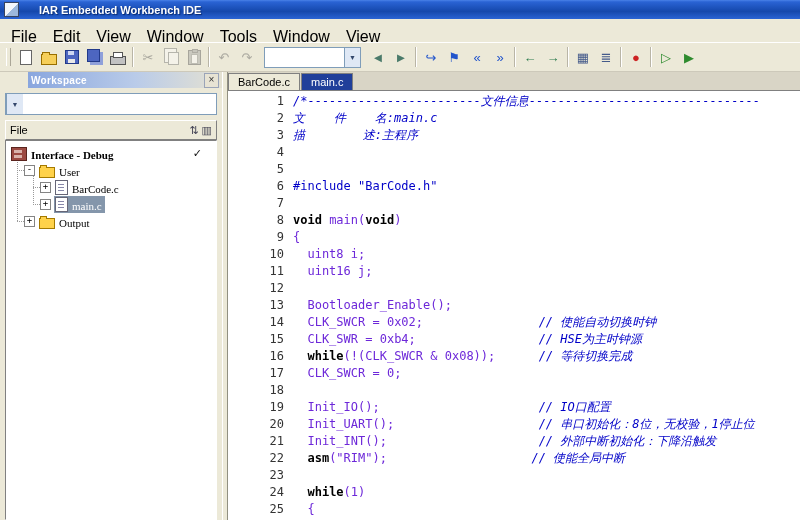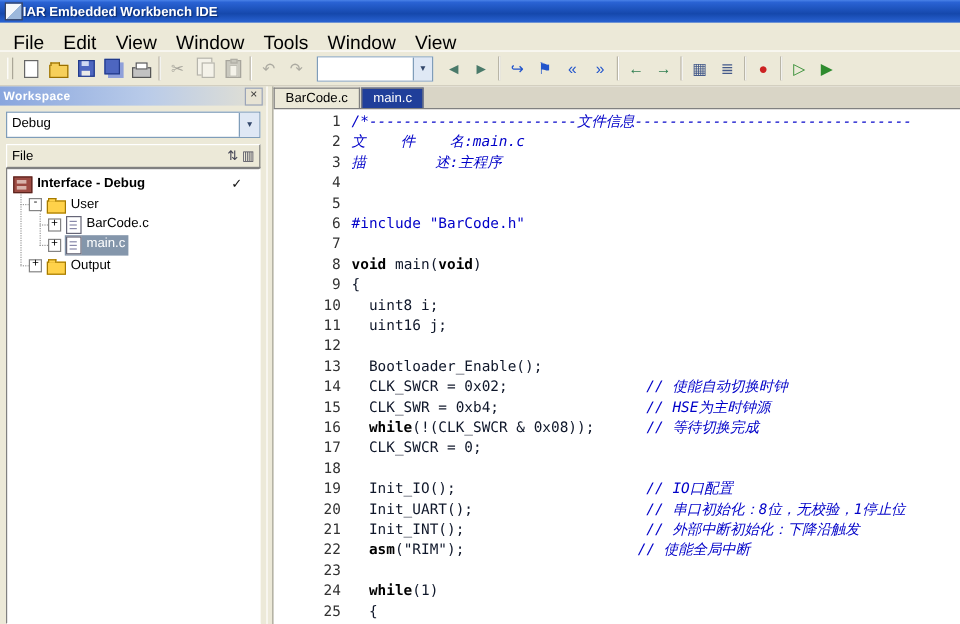--- a/index.html
+++ b/index.html
@@ -1,20 +1,20 @@
 <!DOCTYPE html>
 <html style="--comment: #0000c8; --preprocessor: #0000c8; --selection: #8496ab; --active_tab_bg: #203f9a; --active_tab_fg: #ffffff;"><head>
 <meta charset="utf-8">
 <style>
   html,body{margin:0;padding:0;width:800px;height:520px;overflow:hidden;
     font-family:"Liberation Sans",sans-serif;background:#ece9d8;}
   .window{width:800px;height:520px;display:flex;flex-direction:column;}
 
   
-  .titlebar{height:19px;flex:0 0 19px;display:flex;align-items:center;gap:0;padding:0 4px;
+  .titlebar{height:19px;flex:0 0 19px;display:flex;align-items:center;gap:20px;padding:0 4px;
     background:linear-gradient(180deg,#4a82e8 0%,#2a63d4 10%,#1548ac 60%,#2a64d4 100%);text-align:center;}
   .app-icon{width:13px;height:13px;background:linear-gradient(135deg,#f4f7fb 50%,#9cb8dc 50%);
     border:1px solid #37435f;}
   .title-text{color:#fff;font-size:11px;font-weight:bold;text-shadow:1px 1px 1px #092a6e;}
 
   
   .menubar{height:23px;flex:0 0 23px;display:flex;align-items:center;padding:0 3px;background:#ece9d8;}
   .menu-item{font-size:16px;padding:3px 8px;color:#000;margin-top:12px;}
 
   
@@ -53,21 +53,21 @@
     background:#fff;border:1px solid #888;}
   .shp-paste::after{content:"";position:absolute;left:3px;top:-2px;width:4px;height:2px;
     background:#9a9a9a;border:1px solid #666;}
 
   
   .main{flex:1;display:flex;min-height:0;}
 
   
   .workspace{width:222px;flex:0 0 222px;display:flex;flex-direction:column;background:#ece9d8;min-height:0;}
   .ws-caption{height:16px;flex:0 0 16px;display:flex;align-items:center;padding:0 3px;
-    background:linear-gradient(90deg,#89a6de 0%,#b9cbe9 55%,#e4e1d2 100%);}
+    background:linear-gradient(90deg,#89a6de 0%,#b9cbe9 55%,#e4e1d2 100%);margin-left:28px;}
   .ws-caption .cap-label{color:#fff;font-size:10px;font-weight:bold;letter-spacing:.3px;}
   .ws-close{margin-left:auto;width:13px;height:13px;background:#e7e3d4;border:1px solid #9aa4b8;
     color:#333;font-size:10px;line-height:11px;text-align:center;}
   .ws-combo{margin:5px 5px 3px;height:20px;flex:0 0 20px;background:#fff;border:1px solid #7f9db9;display:flex;}
   .ws-combo-val{flex:1;font-size:11px;padding:3px 4px;}
   .ws-combo .dd{width:16px;background:#dfe8f5;border-left:1px solid #7f9db9;display:flex;
     align-items:center;justify-content:center;font-size:7px;color:#33476b;}
   .files-bar{margin:2px 5px 0;height:18px;flex:0 0 18px;display:flex;align-items:center;gap:4px;
     background:#ece9d8;border:1px solid;border-color:#fff #808080 #808080 #fff;
     padding:0 4px;font-size:11px;}
@@ -79,21 +79,21 @@
   .guide-1{left:11px;top:16px;height:64px;}
   .guide-2{left:27px;top:34px;height:30px;}
   .trow{display:flex;align-items:center;height:17px;position:relative;}
   .trow.lvl0{padding-left:4px;}
   .trow.lvl1{padding-left:11px;}
   .trow.lvl2{padding-left:27px;}
   .stub{width:7px;height:1px;border-top:1px dotted #9a9a9a;flex:0 0 7px;}
   .exp{width:9px;height:9px;flex:0 0 9px;border:1px solid #848484;background:#fff;color:#000;
     font-size:9px;line-height:7px;text-align:center;margin-right:3px;
     font-family:"DejaVu Sans Mono",monospace;}
-  .selwrap{display:flex;align-items:flex-start;padding:1px 3px 1px 1px;}
+  .selwrap{display:flex;align-items:flex-end;padding:1px 3px 1px 1px;font-family:Liberation Serif, serif;}
   .selwrap.selected{background:var(--selection,#8496ab);}
   .selwrap.selected .tlabel{color:#fff;}
   .tlabel{white-space:nowrap;}
   .tlabel.bold{font-weight:bold;}
   .check{margin-left:auto;padding-right:14px;font-size:11px;color:#111;}
   .ti{display:inline-block;position:relative;margin-right:4px;}
   .ti-project{width:14px;height:12px;background:#9c4a42;border:1px solid #5a241e;}
   .ti-project::before{content:"";position:absolute;left:2px;top:2px;width:8px;height:3px;background:#d9b3ab;}
   .ti-project::after{content:"";position:absolute;left:2px;top:7px;width:8px;height:3px;background:#d9b3ab;}
   .ti-folder{width:14px;height:9px;background:#ffd24a;border:1px solid #a57a00;margin-top:3px;}
@@ -110,21 +110,21 @@
   .editor{flex:1;display:flex;flex-direction:column;background:#fff;min-width:0;min-height:0;}
   .tabs{height:18px;flex:0 0 18px;display:flex;align-items:flex-end;background:#d9d5c6;
     border-bottom:1px solid #808080;padding-left:0;}
   .tab{height:17px;box-sizing:border-box;padding:2px 9px 0;font-size:11px;background:#ece9d8;
     border:1px solid #808080;border-bottom:none;margin-right:1px;white-space:nowrap;}
   .tab.active{background:var(--active_tab_bg,#203f9a);color:var(--active_tab_fg,#fff);}
   .code{flex:1;overflow:hidden;white-space:pre;font-family:"DejaVu Sans Mono","Liberation Mono",monospace;
     font-size:12px;line-height:17px;padding:2px 0 0 4px;}
   .line{height:17px;}
   .ln{display:inline-block;width:52px;padding-right:9px;text-align:right;color:#333;}
-  .c-p{color:#0f172a;}
+  .c-p{color:#6d28d9;}
   .c-k{color:#000;font-weight:bold;}
   .c-c{color:var(--comment,#0000c8);font-style:italic;}
   .c-i{color:var(--preprocessor,#0000c8);}
 </style>
 </head>
 <body>
 
 <div class="window">
 
   <div class="titlebar">
@@ -227,21 +227,20 @@
     </div>
 
   <div class="main">
 
     <div class="workspace">
       <div class="ws-caption">
         <span class="cap-label">Workspace</span>
         <span class="ws-close">×</span>
       </div>
       <div class="ws-combo">
-        <span class="ws-combo-val">Debug</span>
         <span class="dd">▼</span>
       </div>
       <div class="files-bar">
         <span>File</span>
         <span class="fh-icons">
             <span class="fh-ic">⇅</span>
             <span class="fh-ic">▥</span>
           </span>
       </div>
       <div class="tree-box">

